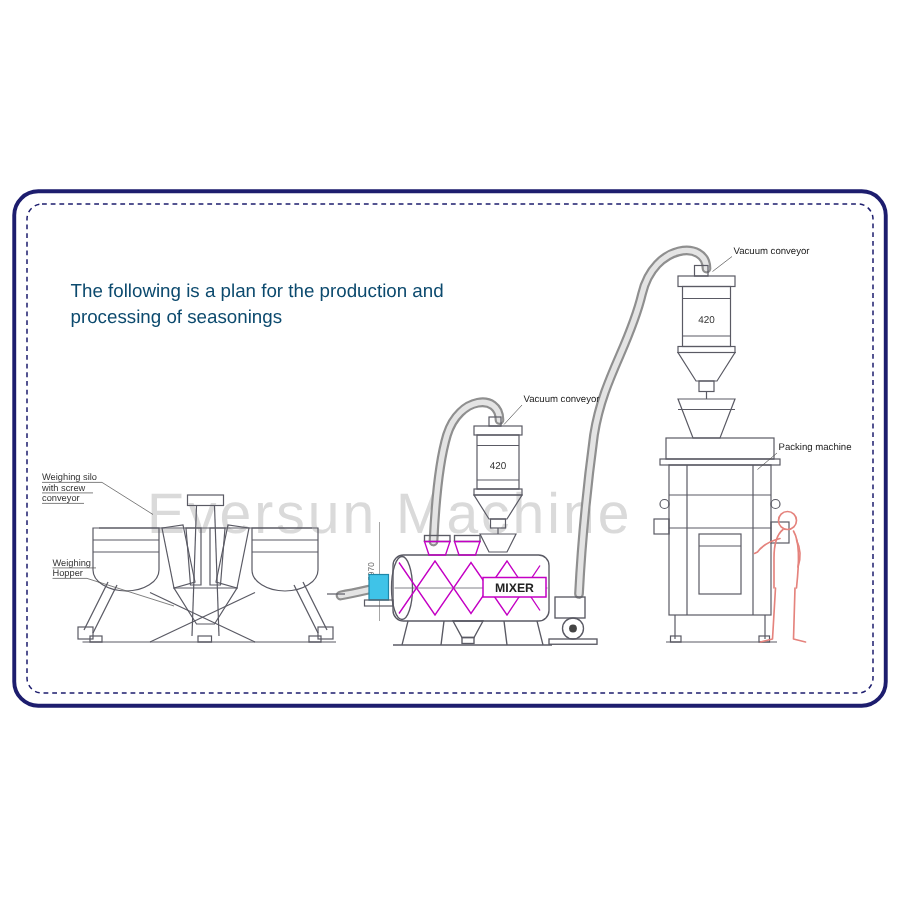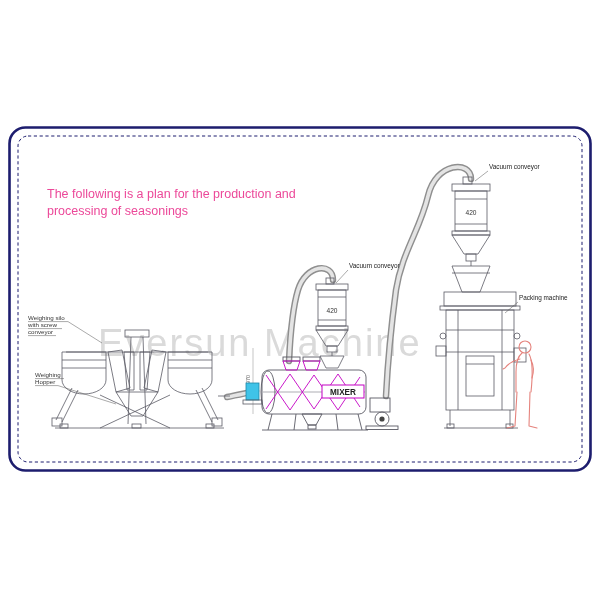--- a/index.html
+++ b/index.html
@@ -2,21 +2,21 @@
 <html><head>
 <meta charset="utf-8">
 <style>
   html,body{margin:0;padding:0;background:#fff;}
   .stage{position:relative;width:600px;height:600px;background:#ffffff;overflow:hidden;
          font-family:"Liberation Sans", sans-serif;}
   .watermark{position:absolute;left:98px;top:322px;width:420px;
              font-size:38px;letter-spacing:2px;color:#dadada;white-space:nowrap;
              font-family:"Liberation Sans", sans-serif;}
   .title{position:absolute;left:47px;top:186px;width:312px;
-         font-size:12.5px;line-height:1.32;color:#ec4899;}
+         font-size:12.5px;line-height:1.32;color:#0c4a6e;}
   svg{position:absolute;left:0;top:0;}
   svg text{font-family:"Liberation Sans", sans-serif;}
 </style>
 </head>
 <body>
 
 <div class="stage">
 
   <div class="watermark">Eversun Machine</div>
 

